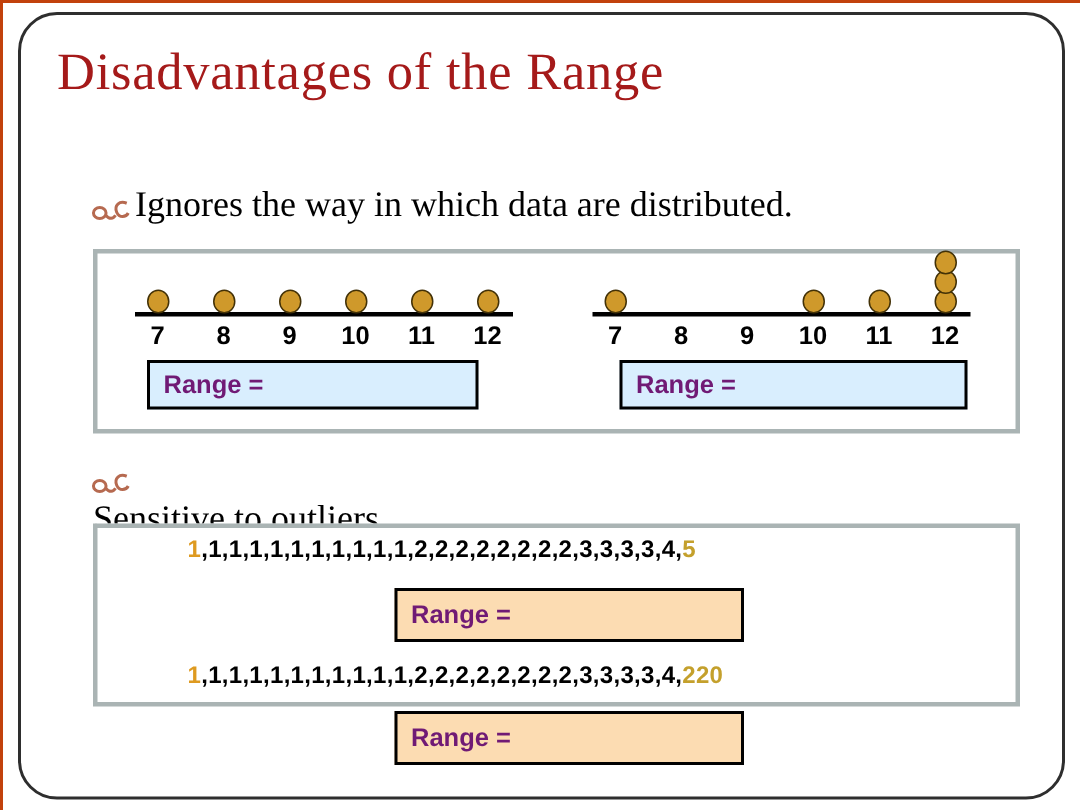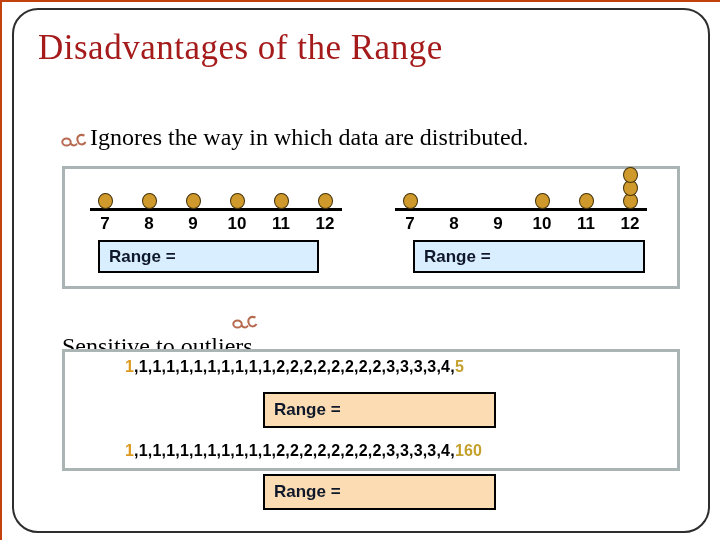--- a/index.html
+++ b/index.html
@@ -10,21 +10,21 @@
   }
   .frame{
     position:absolute;left:10px;right:10px;top:6px;bottom:7px;
     border:2px solid #2e2e2e;border-radius:26px;pointer-events:none;
   }
   .title{
     position:absolute;left:36px;top:26px;
     font-family:"Liberation Serif",serif;font-size:35px;font-weight:400;
     color:#a51a1a;letter-spacing:.5px;white-space:nowrap;
   }
-  .bullet-row{position:absolute;display:flex;align-items:flex-end;}
+  .bullet-row{position:absolute;display:flex;align-items:flex-start;}
   .bullet-row .glyph{flex:0 0 auto;margin-top:7px;}
   .bullet-text{
     font-family:"Liberation Serif",serif;font-size:24px;color:#000;
     white-space:nowrap;margin-left:2px;
   }
   .bullet-1{left:58px;top:122px;}
   .bullet-2{left:58px;top:304px;flex-direction:column;}
 
   .panel{
     position:absolute;left:60px;width:618px;background:#fff;
@@ -41,21 +41,21 @@
     position:absolute;top:45px;width:36px;text-align:center;
     font-size:17px;font-weight:bold;color:#000;
   }
   .dot{
     position:absolute;width:15px;height:16px;border-radius:50%;
     background:#cf992b;border:1.6px solid #423107;box-sizing:border-box;
   }
   .range-box{
     position:absolute;height:33px;border:2px solid #000;box-sizing:border-box;
     display:flex;align-items:center;padding-left:9px;
-    font-size:17px;font-weight:bold;color:#0f172a;
+    font-size:17px;font-weight:bold;color:#701a75;
   }
   .range-blue{background:#d9eefe;top:71px;width:221px;}
   .range-blue.rb-left{left:33px;}
   .range-blue.rb-right{left:348px;width:232px;}
   .range-tan{background:#fcdcb2;left:198px;width:233px;height:36px;}
   .rt-1{top:40px;}
   .rt-2{top:122px;}
 
   .seq{
     position:absolute;left:60px;font-size:16px;font-weight:bold;color:#000;
@@ -129,18 +129,18 @@
       <path d="M24.5 4.5 C19.5 2.5, 16 6, 17.8 10.5 C19.5 14.5, 24 14, 25.5 11" fill="none" stroke="#b66a50" stroke-width="2"></path>
     </svg>
     <span class="bullet-text">Sensitive to outliers.</span>
   </div>
 
   <div class="panel panel-outliers">
     <div class="seq seq-1"><span class="lead">1</span><span>,1,1,1,1,1,1,1,1,1,1,2,2,2,2,2,2,2,2,3,3,3,3,4,</span><span class="tail">5</span></div>
     <div class="range-box range-tan rt-1">
       <span>Range =</span>
     </div>
-    <div class="seq seq-2"><span class="lead">1</span><span>,1,1,1,1,1,1,1,1,1,1,2,2,2,2,2,2,2,2,3,3,3,3,4,</span><span class="tail">160</span></div>
+    <div class="seq seq-2"><span class="lead">1</span><span>,1,1,1,1,1,1,1,1,1,1,2,2,2,2,2,2,2,2,3,3,3,3,4,</span><span class="tail">220</span></div>
     <div class="range-box range-tan rt-2">
       <span>Range =</span>
     </div>
   </div>
 </div>
 
 </body></html>

